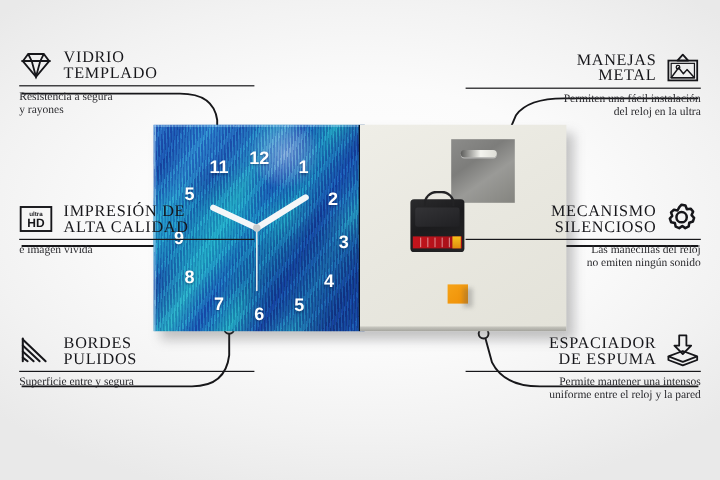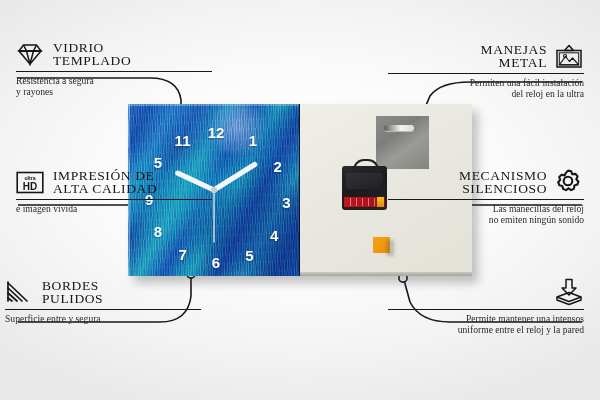--- a/index.html
+++ b/index.html
@@ -296,21 +296,21 @@
         <span>IMPRESIÓN DE</span>
         <span>ALTA CALIDAD</span>
       </div>
     </div>
     <div class="rule"></div>
     <div class="fdesc">
       <span>e imagen vívida</span>
     </div>
   </div>
 
-  <div class="feature left" style="left:5px;top:278px;">
+  <div class="feature left" style="left:16px;top:278px;">
     <div class="fhead">
       <div class="ficon">
         <svg width="27" height="24" viewBox="0 0 27 24" stroke="#16161a" stroke-width="1.7" fill="none" stroke-linecap="round">
           <path d="M3,2 L3,21"></path>
           <path d="M3,3 L22,21"></path>
           <path d="M3,8 L17,21"></path>
           <path d="M3,13 L12,21"></path>
           <path d="M3,18 L7,21"></path>
         </svg>
       </div>
@@ -370,20 +370,24 @@
 
   <div class="feature right" style="left:388px;top:278px;">
     <div class="fhead">
       <div class="ficon">
         <svg width="30" height="28" viewBox="0 0 30 28" fill="none" stroke="#16161a" stroke-width="1.5" stroke-linejoin="round">
           <path d="M12,1.5 L18,1.5 L18,10 L22,10 L15,17 L8,10 L12,10 Z"></path>
           <path d="M15,14.5 L27,19 L15,23.5 L3,19 Z"></path>
           <path d="M3,19 L3,22 L15,26.5 L27,22 L27,19"></path>
         </svg>
       </div>
+      <div class="ftitle">
+        <span>ESPACIADOR</span>
+        <span>DE ESPUMA</span>
+      </div>
     </div>
     <div class="rule"></div>
     <div class="fdesc">
       <span>Permite mantener una intensos</span>
       <span>uniforme entre el reloj y la pared</span>
     </div>
   </div>
 
 </div>
 

